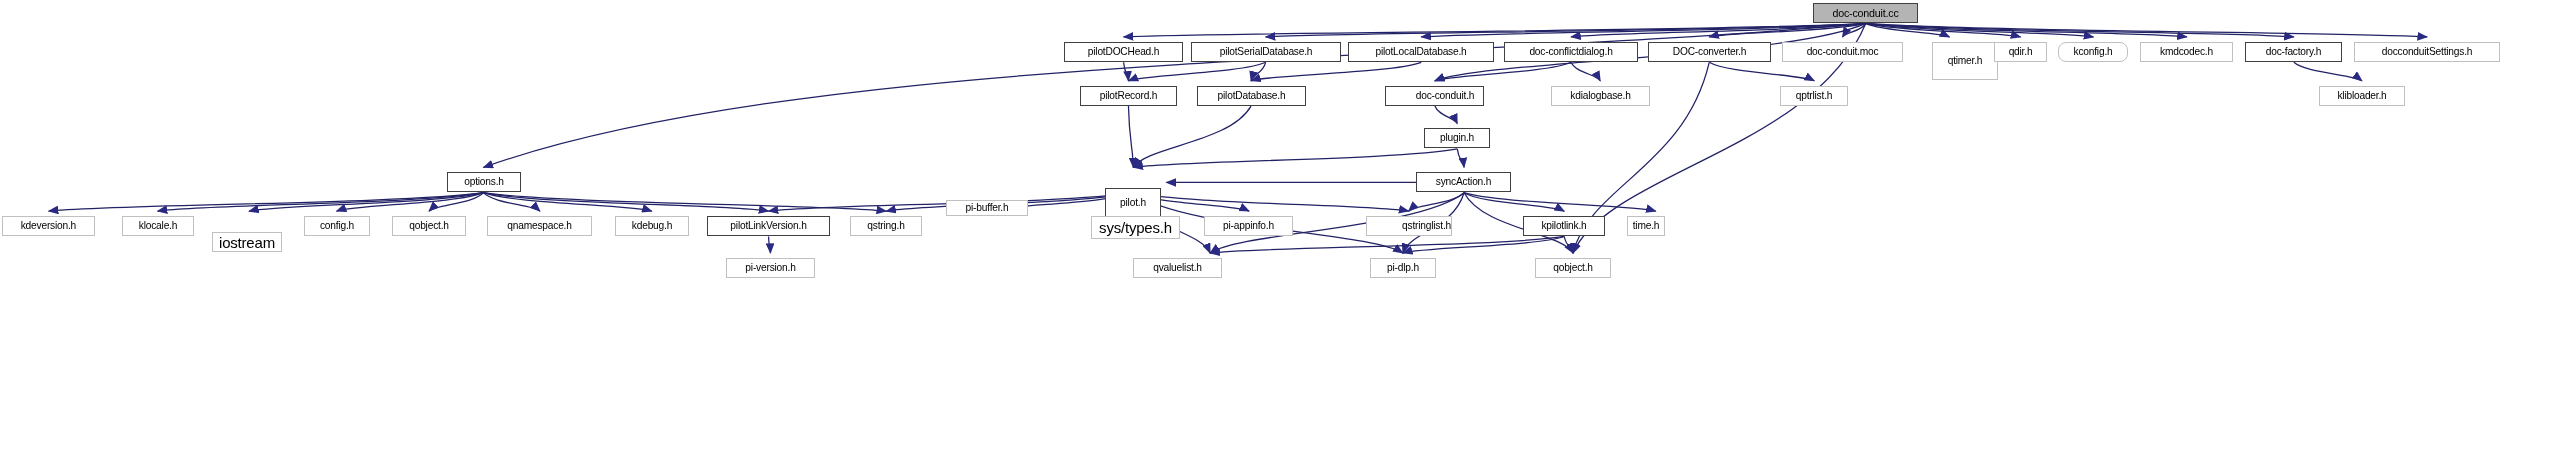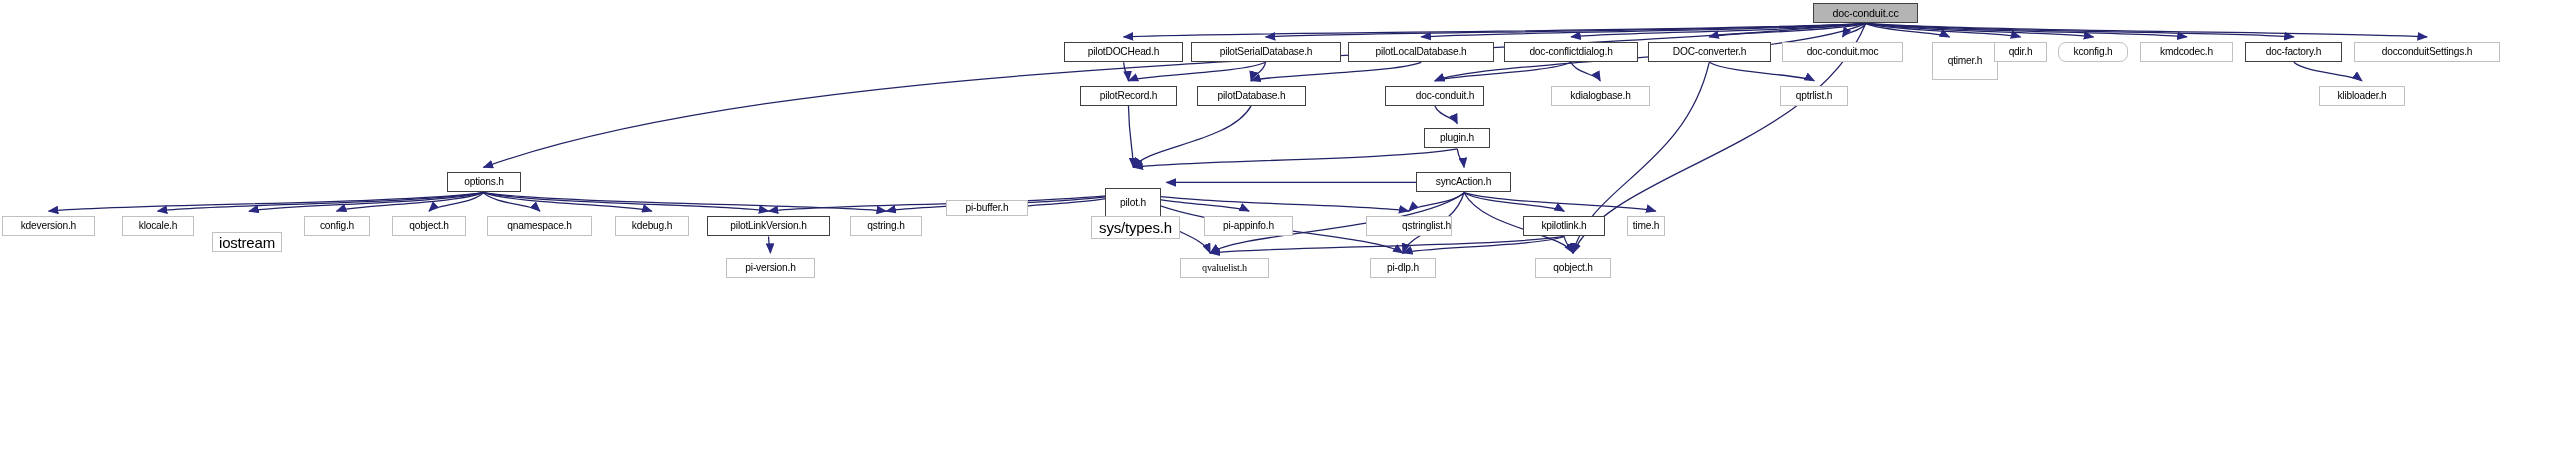--- a/index.html
+++ b/index.html
@@ -194,21 +194,21 @@
       </div>
       <div class="node strong" style="left: 1523px; top: 216px; width: 82px; height: 20.4px; font-size: 10.2px;">
         <span>kpilotlink.h</span>
       </div>
       <div class="node " style="left: 1627px; top: 216px; width: 38px; height: 20.4px; font-size: 10.2px;">
         <span>time.h</span>
       </div>
       <div class="node " style="left: 726px; top: 258px; width: 89px; height: 20.4px; font-size: 10.2px;">
         <span>pi-version.h</span>
       </div>
-      <div class="node " style="left: 1180px; top: 258px; width: 89px; height: 20.4px; font-size: 10.2px; font-family: Liberation Serif, serif;">
+      <div class="node " style="left: 1133px; top: 258px; width: 89px; height: 20.4px; font-size: 10.2px;">
         <span>qvaluelist.h</span>
       </div>
       <div class="node " style="left: 1370px; top: 258px; width: 66px; height: 20.4px; font-size: 10.2px;">
         <span>pi-dlp.h</span>
       </div>
       <div class="node " style="left: 1535px; top: 258px; width: 76px; height: 20.4px; font-size: 10.2px;">
         <span>qobject.h</span>
       </div>
     </div>
 </div>

